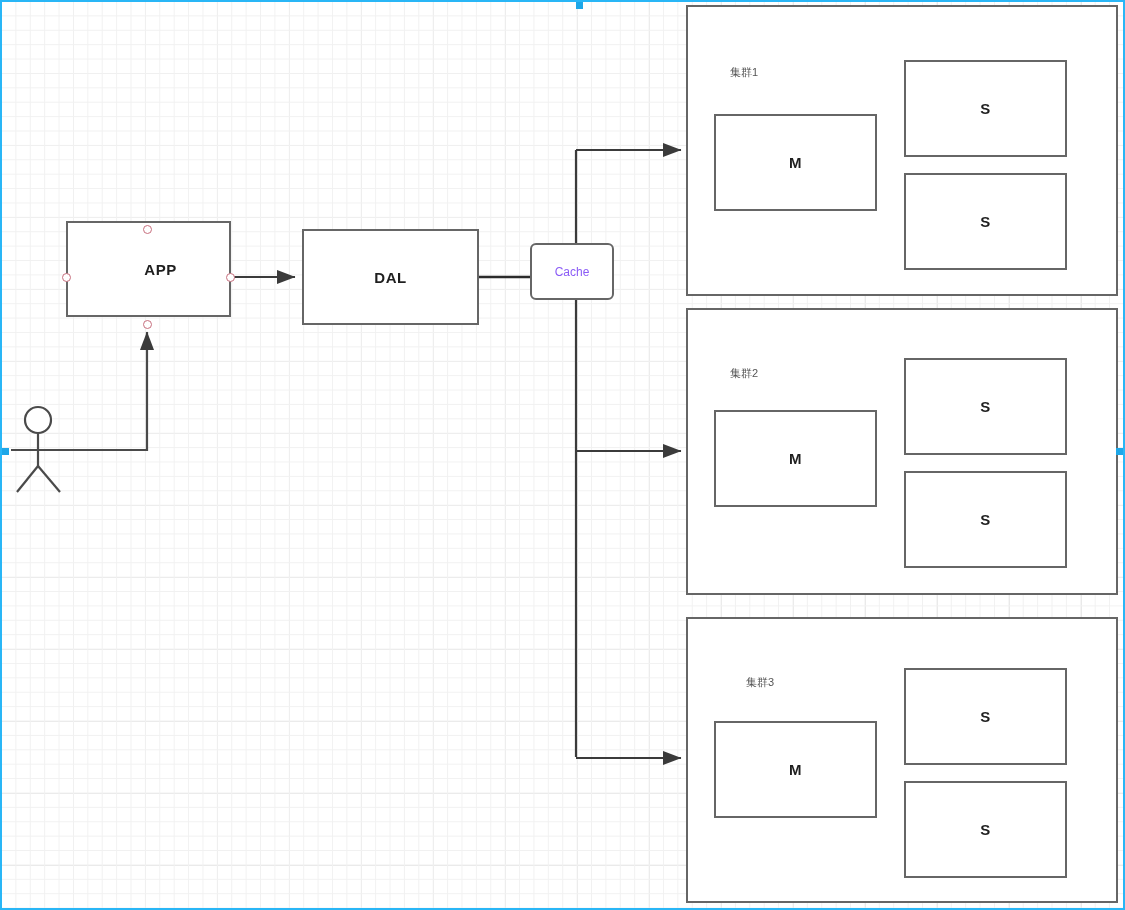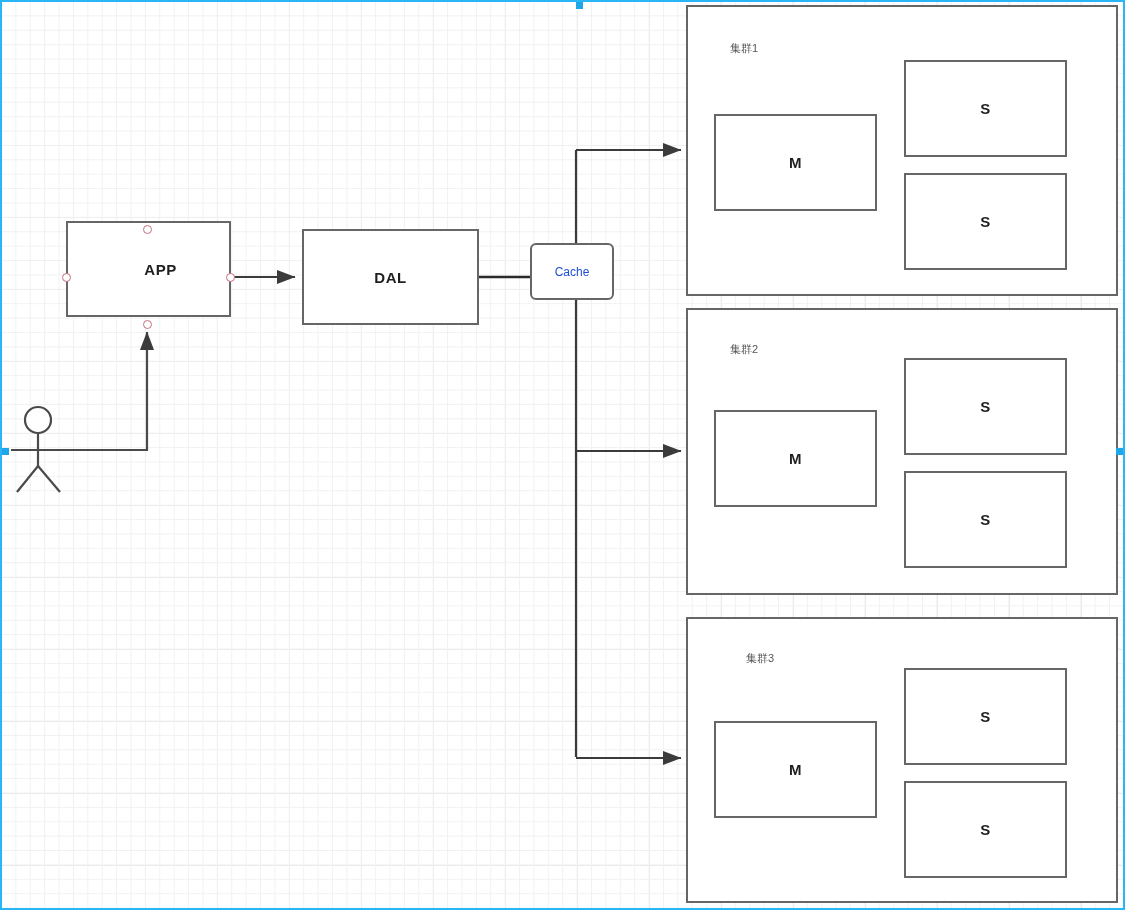--- a/index.html
+++ b/index.html
@@ -48,34 +48,35 @@
     color: #1f1f1f;
     letter-spacing: 0.5px;
   }
   .node.cache {
     border-radius: 6px;
     border-width: 2px;
   }
   .node.cache .node-label {
     font-weight: normal;
     font-size: 12px;
-    color: #1d4ed8;
+    color: #8b5cf6;
     letter-spacing: 0;
   }
   .cluster {
     position: absolute;
     box-sizing: border-box;
     background: #ffffff;
     border: 2px solid #666666;
   }
   .cluster-title {
     position: absolute;
     font-size: 11px;
     color: #555555;
     white-space: nowrap;
+    margin-top: 24px;
   }
   .handle {
     position: absolute;
     width: 9px;
     height: 9px;
     box-sizing: border-box;
     border: 1.6px solid #c76f7e;
     background: #ffffff;
     border-radius: 50%;
   }

